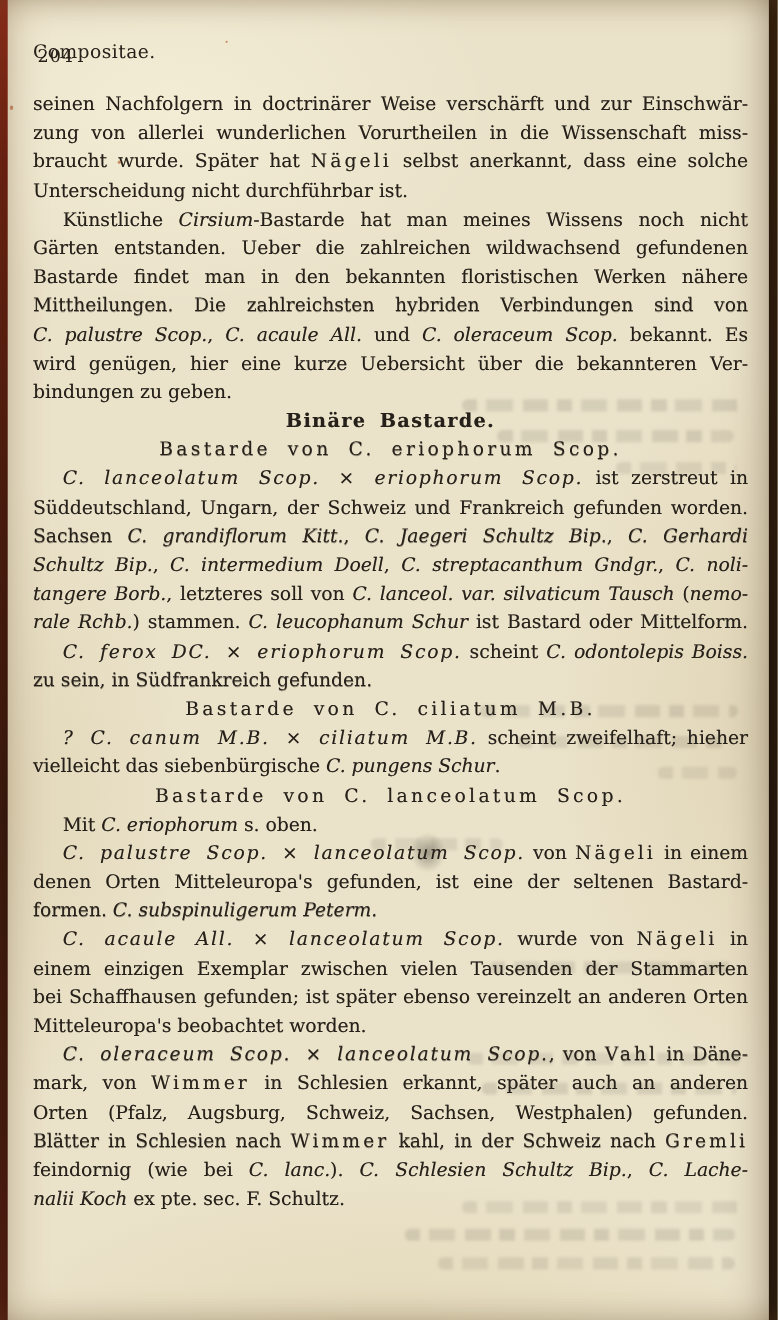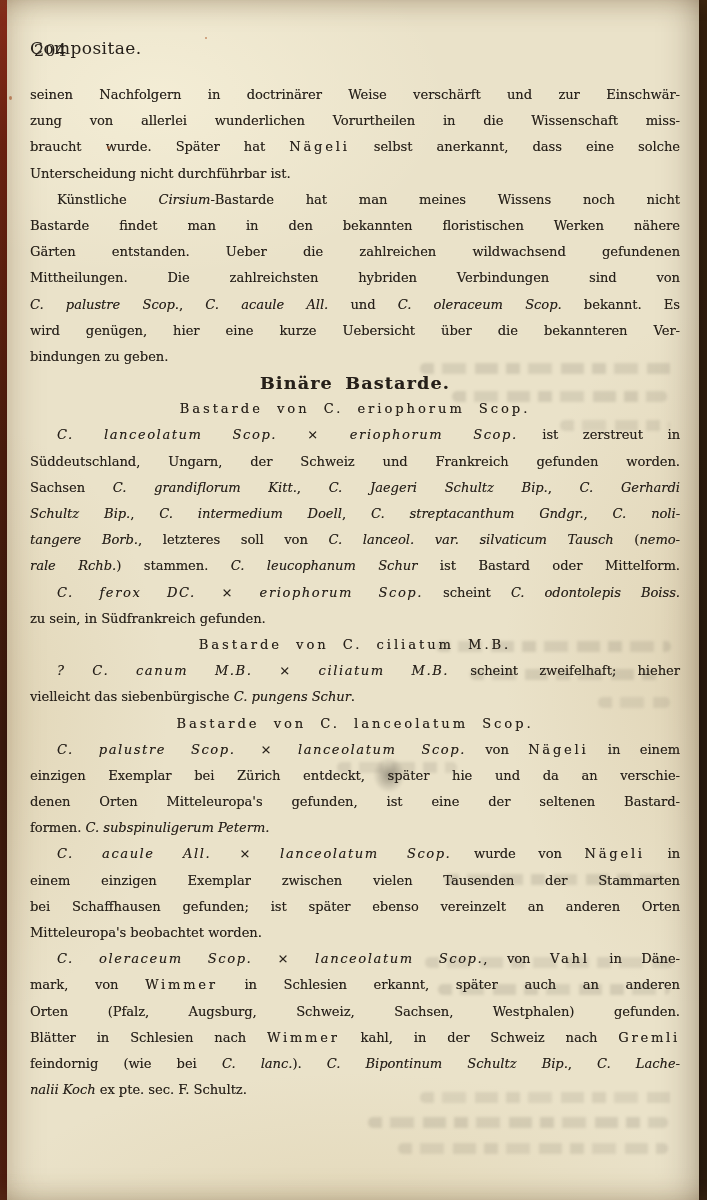--- a/index.html
+++ b/index.html
@@ -32,21 +32,21 @@
   }
   .edge-right{
     position:absolute;right:0;top:0;bottom:0;width:8px;z-index:5;
     background:linear-gradient(180deg,#2a1809 0%,#20130b 30%,#180f0a 60%,#1d120b 100%);
   }
   .header{position:absolute;left:30px;right:27px;top:36px;height:28px;z-index:3;}
   .pagenum{position:absolute;left:4px;top:5px;font-size:16px;letter-spacing:1px;}
   .runtitle{position:absolute;left:0;right:0;top:2px;text-align:left;font-size:17px;letter-spacing:.4px;}
   .textblock{position:absolute;left:30px;right:27px;top:82px;z-index:3;}
   .ln{
-    display:block;height:26.2px;line-height:26.2px;font-size:13px;
+    display:block;height:26.2px;line-height:26.2px;font-size:17px;
     text-shadow:.2px .2px .35px rgba(38,30,22,.45);
     overflow:visible;white-space:normal;
   }
   .jy{text-align:justify;text-align-last:justify;text-justify:inter-word;}
   .lt{text-align:left;text-align-last:left;}
   .ct{text-align:center;text-align-last:center;}
   .ind{text-indent:27px;}
   .hb{font-weight:700;letter-spacing:1.2px;word-spacing:5px;font-size:17.5px;text-align:center;}
   .hs{letter-spacing:3px;word-spacing:7px;}
   .sg-n{}
@@ -98,49 +98,49 @@
   <span class="pagenum">204</span>
   <span class="runtitle">Compositae.</span>
 </div>
 
 <div class="textblock">
     <div class="ln jy"><span class="sg-n">seinen Nachfolgern in doctrinärer Weise verschärft und zur Einschwär-</span></div>
     <div class="ln jy"><span class="sg-n">zung von allerlei wunderlichen Vorurtheilen in die Wissenschaft miss-</span></div>
     <div class="ln jy"><span class="sg-n">braucht wurde. Später hat </span><span class="sg-s">Nägeli</span><span class="sg-n"> selbst anerkannt, dass eine solche</span></div>
     <div class="ln lt"><span class="sg-n">Unterscheidung nicht durchführbar ist.</span></div>
     <div class="ln jy ind"><span class="sg-n">Künstliche </span><span class="sg-i">Cirsium</span><span class="sg-n">-Bastarde hat man meines Wissens noch nicht</span></div>
+    <div class="ln jy"><span class="sg-n">Gärten entstanden. Ueber die zahlreichen wildwachsend gefundenen</span></div>
     <div class="ln jy"><span class="sg-n">Bastarde findet man in den bekannten floristischen Werken nähere</span></div>
-    <div class="ln jy"><span class="sg-n">Gärten entstanden. Ueber die zahlreichen wildwachsend gefundenen</span></div>
     <div class="ln jy"><span class="sg-n">Mittheilungen. Die zahlreichsten hybriden Verbindungen sind von</span></div>
     <div class="ln jy"><span class="sg-i">C. palustre Scop.</span><span class="sg-n">, </span><span class="sg-i">C. acaule All.</span><span class="sg-n"> und </span><span class="sg-i">C. oleraceum Scop.</span><span class="sg-n"> bekannt. Es</span></div>
     <div class="ln jy"><span class="sg-n">wird genügen, hier eine kurze Uebersicht über die bekannteren Ver-</span></div>
     <div class="ln lt"><span class="sg-n">bindungen zu geben.</span></div>
     <div class="ln ct hb"><span class="sg-n">Binäre Bastarde.</span></div>
     <div class="ln ct hs"><span class="sg-n">Bastarde von C. eriophorum Scop.</span></div>
     <div class="ln jy ind"><span class="sg-is">C. lanceolatum Scop. × eriophorum Scop.</span><span class="sg-n"> ist zerstreut in</span></div>
     <div class="ln jy"><span class="sg-n">Süddeutschland, Ungarn, der Schweiz und Frankreich gefunden worden.</span></div>
     <div class="ln jy"><span class="sg-n">Sachsen </span><span class="sg-i">C. grandiflorum Kitt.</span><span class="sg-n">, </span><span class="sg-i">C. Jaegeri Schultz Bip.</span><span class="sg-n">, </span><span class="sg-i">C. Gerhardi</span></div>
     <div class="ln jy"><span class="sg-i">Schultz Bip.</span><span class="sg-n">, </span><span class="sg-i">C. intermedium Doell</span><span class="sg-n">, </span><span class="sg-i">C. streptacanthum Gndgr.</span><span class="sg-n">, </span><span class="sg-i">C. noli-</span></div>
     <div class="ln jy"><span class="sg-i">tangere Borb.</span><span class="sg-n">, letzteres soll von </span><span class="sg-i">C. lanceol. var. silvaticum Tausch</span><span class="sg-n"> (</span><span class="sg-i">nemo-</span></div>
     <div class="ln jy"><span class="sg-i">rale Rchb.</span><span class="sg-n">) stammen. </span><span class="sg-i">C. leucophanum Schur</span><span class="sg-n"> ist Bastard oder Mittelform.</span></div>
     <div class="ln jy ind"><span class="sg-is">C. ferox DC. × eriophorum Scop.</span><span class="sg-n"> scheint </span><span class="sg-i">C. odontolepis Boiss.</span></div>
     <div class="ln lt"><span class="sg-n">zu sein, in Südfrankreich gefunden.</span></div>
     <div class="ln ct hs"><span class="sg-n">Bastarde von C. ciliatum M.B.</span></div>
     <div class="ln jy ind"><span class="sg-is">? C. canum M.B. × ciliatum M.B.</span><span class="sg-n"> scheint zweifelhaft; hieher</span></div>
     <div class="ln lt"><span class="sg-n">vielleicht das siebenbürgische </span><span class="sg-i">C. pungens Schur</span><span class="sg-n">.</span></div>
     <div class="ln ct hs"><span class="sg-n">Bastarde von C. lanceolatum Scop.</span></div>
+    <div class="ln lt ind"><span class="sg-n">Mit </span><span class="sg-i">C. eriophorum</span><span class="sg-n"> s. oben.</span></div>
     <div class="ln jy ind"><span class="sg-is">C. palustre Scop. × lanceolatum Scop.</span><span class="sg-n"> von </span><span class="sg-s">Nägeli</span><span class="sg-n"> in einem</span></div>
-    <div class="ln jy"><span class="sg-n">einzigen Exemplar bei Zürich entdeckt, später hie und da an verschie-</span></div>
     <div class="ln jy"><span class="sg-n">denen Orten Mitteleuropa's gefunden, ist eine der seltenen Bastard-</span></div>
     <div class="ln lt"><span class="sg-n">formen. </span><span class="sg-i">C. subspinuligerum Peterm.</span></div>
     <div class="ln jy ind"><span class="sg-is">C. acaule All. × lanceolatum Scop.</span><span class="sg-n"> wurde von </span><span class="sg-s">Nägeli</span><span class="sg-n"> in</span></div>
     <div class="ln jy"><span class="sg-n">einem einzigen Exemplar zwischen vielen Tausenden der Stammarten</span></div>
     <div class="ln jy"><span class="sg-n">bei Schaffhausen gefunden; ist später ebenso vereinzelt an anderen Orten</span></div>
     <div class="ln lt"><span class="sg-n">Mitteleuropa's beobachtet worden.</span></div>
     <div class="ln jy ind"><span class="sg-is">C. oleraceum Scop. × lanceolatum Scop.</span><span class="sg-n">, von </span><span class="sg-s">Vahl</span><span class="sg-n"> in Däne-</span></div>
     <div class="ln jy"><span class="sg-n">mark, von </span><span class="sg-s">Wimmer</span><span class="sg-n"> in Schlesien erkannt, später auch an anderen</span></div>
     <div class="ln jy"><span class="sg-n">Orten (Pfalz, Augsburg, Schweiz, Sachsen, Westphalen) gefunden.</span></div>
     <div class="ln jy"><span class="sg-n">Blätter in Schlesien nach </span><span class="sg-s">Wimmer</span><span class="sg-n"> kahl, in der Schweiz nach </span><span class="sg-s">Gremli</span></div>
-    <div class="ln jy"><span class="sg-n">feindornig (wie bei </span><span class="sg-i">C. lanc.</span><span class="sg-n">). </span><span class="sg-i">C. Bipontinum Schultz Bip.</span><span class="sg-n">, </span><span class="sg-i">C. Lache-</span></div>
+    <div class="ln jy"><span class="sg-n">feindornig (wie bei </span><span class="sg-i">C. lanc.</span><span class="sg-n">). </span><span class="sg-i">C. Schlesien Schultz Bip.</span><span class="sg-n">, </span><span class="sg-i">C. Lache-</span></div>
     <div class="ln lt"><span class="sg-i">nalii Koch</span><span class="sg-n"> ex pte. sec. F. Schultz.</span></div>
   </div>
 
 <div class="vignette"></div>
 
 </body></html>

